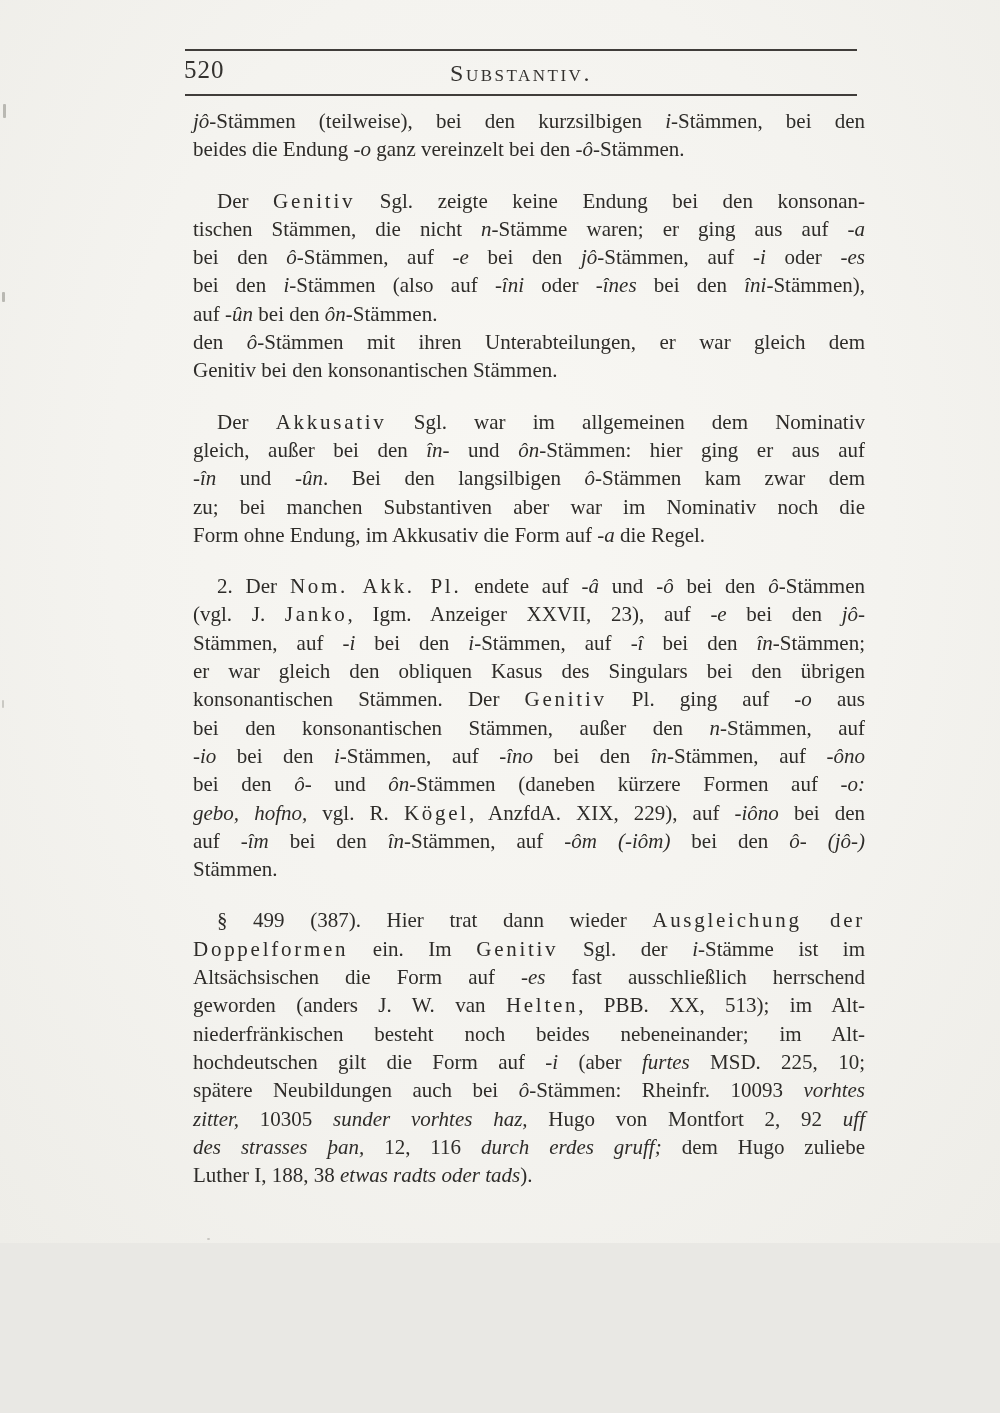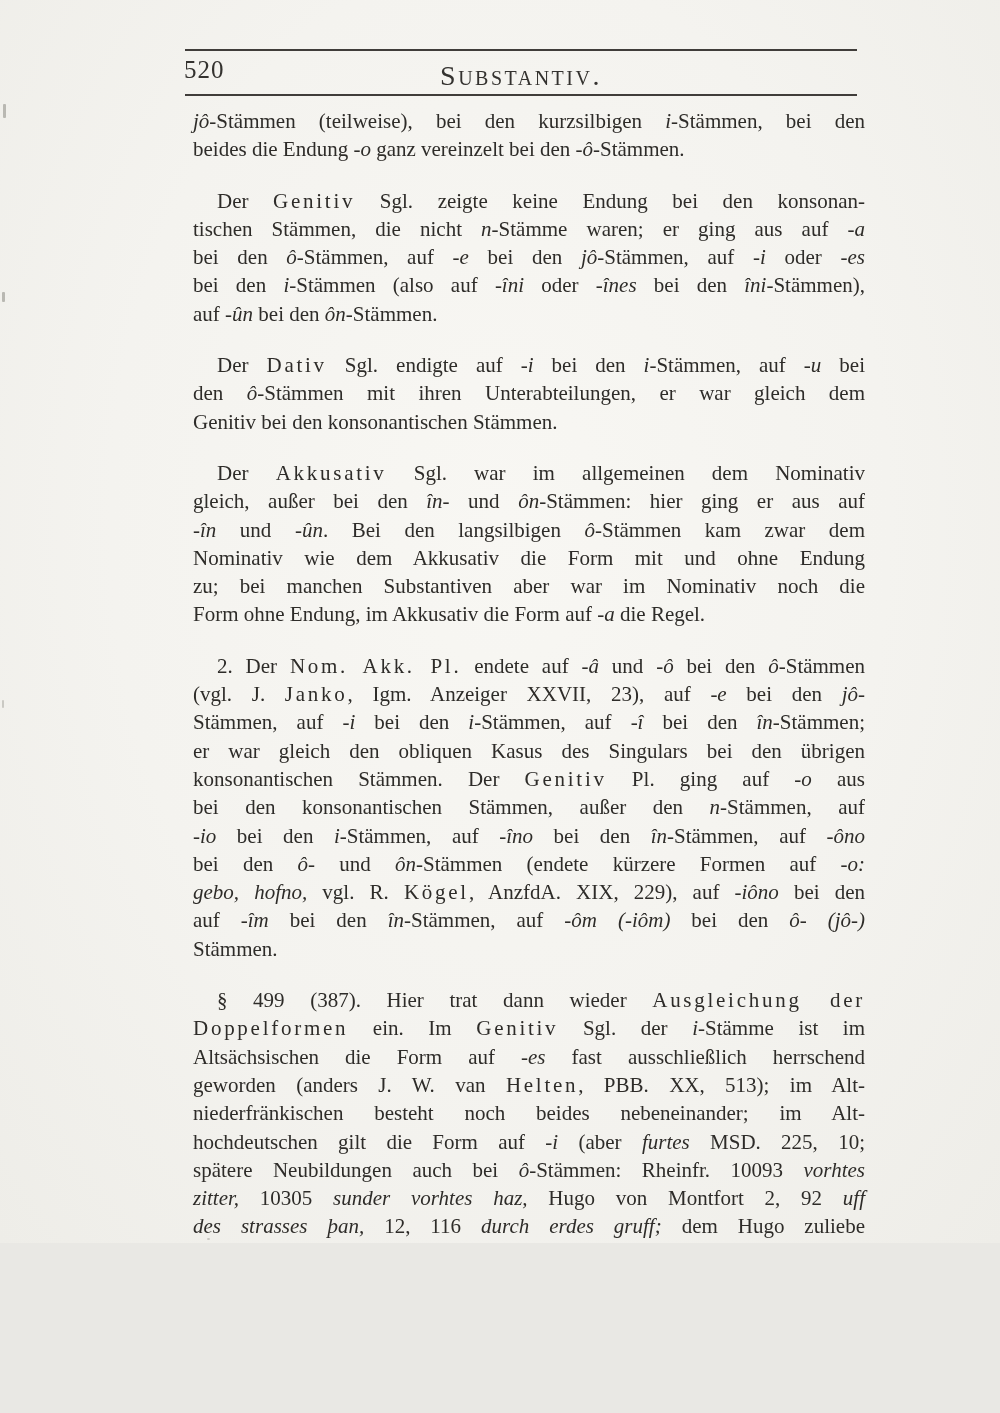--- a/index.html
+++ b/index.html
@@ -8,21 +8,21 @@
     background:radial-gradient(ellipse at 50% 42%, #f8f7f3 0%, #f4f3ef 55%, #eeede8 100%);
     font-family:"Liberation Serif", serif;
     color:#2e2c29;
   }
   .header-rule{position:absolute;left:185px;width:672px;height:2px;background:#403d3a;}
   .rule-top{top:49px;}
   .rule-bottom{top:94px;}
   .page-number{position:absolute;left:184px;top:56px;font-size:25px;letter-spacing:1px;color:#34322f;}
   .running-title{
     position:absolute;left:185px;top:60px;width:672px;text-align:center;
-    font-variant:small-caps;font-size:28px;letter-spacing:2.5px;color:#34322f;
+    font-variant:small-caps;font-size:24px;letter-spacing:2.5px;color:#34322f;
   }
   .page-text{
     position:absolute;left:193px;top:107px;width:672px;
     font-size:21px;line-height:28.3px;
   }
   .line{text-align:justify;text-align-last:justify;}
   .line.last{text-align-last:left;}
   .line.indent{text-indent:24px;margin-top:23px;}
   .seg-i{font-style:italic;}
   .seg-s{letter-spacing:0.13em;}
@@ -45,37 +45,35 @@
   <div class="header-rule rule-bottom"></div>
 
   <div class="page-text">
       <div class="line"><span class="seg-i">jô</span><span class="seg-n">-Stämmen (teilweise), bei den kurzsilbigen </span><span class="seg-i">i</span><span class="seg-n">-Stämmen, bei den</span></div>
       <div class="line last"><span class="seg-n">beides die Endung </span><span class="seg-i">-o</span><span class="seg-n"> ganz vereinzelt bei den </span><span class="seg-i">-ô</span><span class="seg-n">-Stämmen.</span></div>
       <div class="line indent"><span class="seg-n">Der </span><span class="seg-s">Genitiv</span><span class="seg-n"> Sgl. zeigte keine Endung bei den konsonan-</span></div>
       <div class="line"><span class="seg-n">tischen Stämmen, die nicht </span><span class="seg-i">n</span><span class="seg-n">-Stämme waren; er ging aus auf </span><span class="seg-i">-a</span></div>
       <div class="line"><span class="seg-n">bei den </span><span class="seg-i">ô</span><span class="seg-n">-Stämmen, auf </span><span class="seg-i">-e</span><span class="seg-n"> bei den </span><span class="seg-i">jô</span><span class="seg-n">-Stämmen, auf </span><span class="seg-i">-i</span><span class="seg-n"> oder </span><span class="seg-i">-es</span></div>
       <div class="line"><span class="seg-n">bei den </span><span class="seg-i">i</span><span class="seg-n">-Stämmen (also auf </span><span class="seg-i">-îni</span><span class="seg-n"> oder </span><span class="seg-i">-înes</span><span class="seg-n"> bei den </span><span class="seg-i">îni</span><span class="seg-n">-Stämmen),</span></div>
       <div class="line last"><span class="seg-n">auf </span><span class="seg-i">-ûn</span><span class="seg-n"> bei den </span><span class="seg-i">ôn</span><span class="seg-n">-Stämmen.</span></div>
-      <div class="line indent"><span class="seg-n">Der </span><span class="seg-s">Dativ</span><span class="seg-n"> Sgl. endigte auf </span><span class="seg-i">-i</span><span class="seg-n"> bei den </span><span class="seg-i">i</span><span class="seg-n">-Stämmen, auf </span><span class="seg-i">-u</span><span class="seg-n"> bei</span></div>
       <div class="line"><span class="seg-n">den </span><span class="seg-i">ô</span><span class="seg-n">-Stämmen mit ihren Unterabteilungen, er war gleich dem</span></div>
       <div class="line last"><span class="seg-n">Genitiv bei den konsonantischen Stämmen.</span></div>
       <div class="line indent"><span class="seg-n">Der </span><span class="seg-s">Akkusativ</span><span class="seg-n"> Sgl. war im allgemeinen dem Nominativ</span></div>
       <div class="line"><span class="seg-n">gleich, außer bei den </span><span class="seg-i">în</span><span class="seg-n">- und </span><span class="seg-i">ôn</span><span class="seg-n">-Stämmen: hier ging er aus auf</span></div>
       <div class="line"><span class="seg-i">-în</span><span class="seg-n"> und </span><span class="seg-i">-ûn</span><span class="seg-n">. Bei den langsilbigen </span><span class="seg-i">ô</span><span class="seg-n">-Stämmen kam zwar dem</span></div>
-      <div class="line"><span class="seg-n">Nominativ wie dem Akkusativ die Form mit und ohne Endung</span></div>
       <div class="line"><span class="seg-n">zu; bei manchen Substantiven aber war im Nominativ noch die</span></div>
       <div class="line last"><span class="seg-n">Form ohne Endung, im Akkusativ die Form auf </span><span class="seg-i">-a</span><span class="seg-n"> die Regel.</span></div>
       <div class="line indent"><span class="seg-n">2. Der </span><span class="seg-s">Nom. Akk. Pl.</span><span class="seg-n"> endete auf </span><span class="seg-i">-â</span><span class="seg-n"> und </span><span class="seg-i">-ô</span><span class="seg-n"> bei den </span><span class="seg-i">ô</span><span class="seg-n">-Stämmen</span></div>
       <div class="line"><span class="seg-n">(vgl. J. </span><span class="seg-s">Janko</span><span class="seg-n">, Igm. Anzeiger XXVII, 23), auf </span><span class="seg-i">-e</span><span class="seg-n"> bei den </span><span class="seg-i">jô</span><span class="seg-n">-</span></div>
       <div class="line"><span class="seg-n">Stämmen, auf </span><span class="seg-i">-i</span><span class="seg-n"> bei den </span><span class="seg-i">i</span><span class="seg-n">-Stämmen, auf </span><span class="seg-i">-î</span><span class="seg-n"> bei den </span><span class="seg-i">în</span><span class="seg-n">-Stämmen;</span></div>
       <div class="line"><span class="seg-n">er war gleich den obliquen Kasus des Singulars bei den übrigen</span></div>
       <div class="line"><span class="seg-n">konsonantischen Stämmen. Der </span><span class="seg-s">Genitiv</span><span class="seg-n"> Pl. ging auf </span><span class="seg-i">-o</span><span class="seg-n"> aus</span></div>
       <div class="line"><span class="seg-n">bei den konsonantischen Stämmen, außer den </span><span class="seg-i">n</span><span class="seg-n">-Stämmen, auf</span></div>
       <div class="line"><span class="seg-i">-io</span><span class="seg-n"> bei den </span><span class="seg-i">i</span><span class="seg-n">-Stämmen, auf </span><span class="seg-i">-îno</span><span class="seg-n"> bei den </span><span class="seg-i">în</span><span class="seg-n">-Stämmen, auf </span><span class="seg-i">-ôno</span></div>
-      <div class="line"><span class="seg-n">bei den </span><span class="seg-i">ô</span><span class="seg-n">- und </span><span class="seg-i">ôn</span><span class="seg-n">-Stämmen (endete kürzere Formen auf </span><span class="seg-i">-o:</span></div>
+      <div class="line"><span class="seg-n">bei den </span><span class="seg-i">ô</span><span class="seg-n">- und </span><span class="seg-i">ôn</span><span class="seg-n">-Stämmen (daneben kürzere Formen auf </span><span class="seg-i">-o:</span></div>
       <div class="line"><span class="seg-i">gebo, hofno,</span><span class="seg-n"> vgl. R. </span><span class="seg-s">Kögel</span><span class="seg-n">, AnzfdA. XIX, 229), auf </span><span class="seg-i">-iôno</span><span class="seg-n"> bei den</span></div>
       <div class="line"><span class="seg-n">auf </span><span class="seg-i">-îm</span><span class="seg-n"> bei den </span><span class="seg-i">în</span><span class="seg-n">-Stämmen, auf </span><span class="seg-i">-ôm (-iôm)</span><span class="seg-n"> bei den </span><span class="seg-i">ô- (jô-)</span></div>
       <div class="line last"><span class="seg-n">Stämmen.</span></div>
       <div class="line indent"><span class="seg-n">§ 499 (387). Hier trat dann wieder </span><span class="seg-s">Ausgleichung der</span></div>
       <div class="line"><span class="seg-s">Doppelformen</span><span class="seg-n"> ein. Im </span><span class="seg-s">Genitiv</span><span class="seg-n"> Sgl. der </span><span class="seg-i">i</span><span class="seg-n">-Stämme ist im</span></div>
       <div class="line"><span class="seg-n">Altsächsischen die Form auf </span><span class="seg-i">-es</span><span class="seg-n"> fast ausschließlich herrschend</span></div>
       <div class="line"><span class="seg-n">geworden (anders J. W. van </span><span class="seg-s">Helten</span><span class="seg-n">, PBB. XX, 513); im Alt-</span></div>
       <div class="line"><span class="seg-n">niederfränkischen besteht noch beides nebeneinander; im Alt-</span></div>
       <div class="line"><span class="seg-n">hochdeutschen gilt die Form auf </span><span class="seg-i">-i</span><span class="seg-n"> (aber </span><span class="seg-i">furtes</span><span class="seg-n"> MSD. 225, 10;</span></div>
       <div class="line"><span class="seg-n">spätere Neubildungen auch bei </span><span class="seg-i">ô</span><span class="seg-n">-Stämmen: Rheinfr. 10093 </span><span class="seg-i">vorhtes</span></div>

